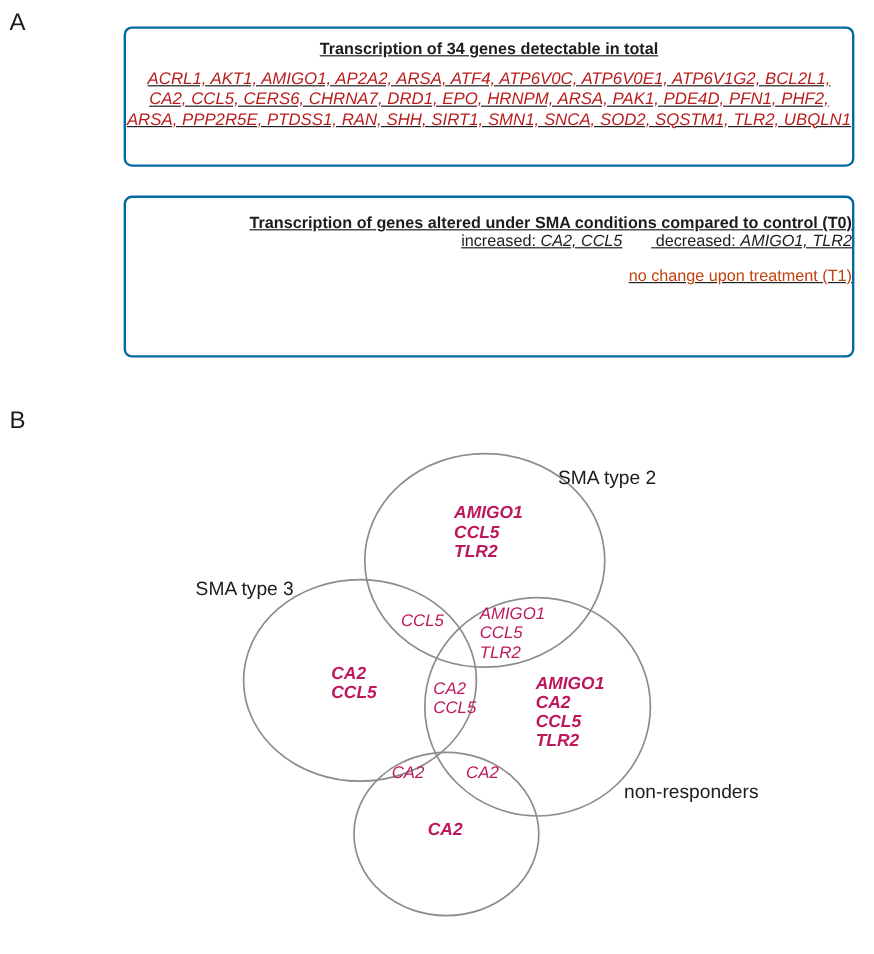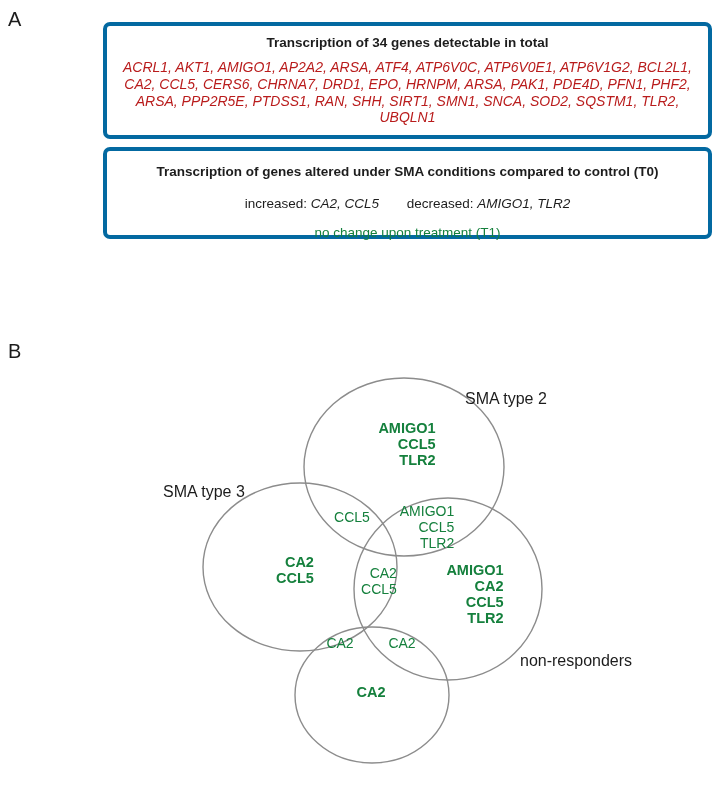--- a/index.html
+++ b/index.html
@@ -6,58 +6,58 @@
   body{
     width:728px;height:795px;position:relative;overflow:hidden;
     font-family:"Liberation Sans","DejaVu Sans",sans-serif;
     color:#212121;
   }
   .panel-label{
     position:absolute;font-size:20px;font-weight:400;color:#1c1c1c;
   }
   .info-box{
     position:absolute;left:103px;width:609px;
-    border:4px solid #0369a1;border-radius:7px;background:#ffffff;
-    box-sizing:border-box;text-align:center;
+    border:2px solid #0369a1;border-radius:7px;background:#ffffff;
+    box-sizing:border-box;text-align:center;text-decoration:underline;
   }
   .box-title{font-weight:700;font-size:13.5px;color:#1d1d1d;}
   .gene-list{
     font-style:italic;font-size:14px;line-height:16.8px;color:#b91c1c;
     margin-top:9px;
   }
   .changes-line{font-size:13.5px;color:#1d1d1d;}
   .changes-line .genes{font-style:italic;}
   .gap{display:inline-block;width:24px;}
-  .note-line{font-size:13.5px;color:#15803d;}
+  .note-line{font-size:13.5px;color:#c2410c;}
   .venn-svg{position:absolute;left:0;top:0;}
   .set-label{position:absolute;font-size:16px;color:#1c1c1c;white-space:nowrap;}
   .region{
     position:absolute;transform:translate(-50%,-50%);
-    text-align:right;white-space:pre-line;
-    font-size:14px;line-height:16px;color:#15803d;
+    font-style:italic;text-align:left;white-space:pre-line;
+    font-size:14px;line-height:16px;color:#be185d;
   }
   .region.strong{font-weight:700;font-size:14.5px;}
 </style>
 </head>
 <body>
 
 <div class="panel-label" style="left:8px;top:8px;">A</div>
 
 <div class="info-box" style="top:22px;height:117px;">
   <div class="box-title" style="margin-top:9px;">Transcription of 34 genes detectable in total</div>
   <div class="gene-list">
     <div>ACRL1, AKT1, AMIGO1, AP2A2, ARSA, ATF4, ATP6V0C, ATP6V0E1, ATP6V1G2, BCL2L1,</div>
     <div>CA2,  CCL5, CERS6, CHRNA7, DRD1, EPO, HRNPM, ARSA, PAK1, PDE4D, PFN1, PHF2,</div>
     <div>ARSA,  PPP2R5E, PTDSS1, RAN, SHH, SIRT1, SMN1, SNCA, SOD2, SQSTM1, TLR2, UBQLN1</div>
   </div>
 </div>
 
-<div class="info-box" style="top:147px;height:92px;">
+<div class="info-box" style="top:163px;height:135px;text-align:right;">
   <div class="box-title" style="margin-top:13px;">Transcription of genes altered under SMA conditions compared to control (T0)</div>
-  <div class="changes-line" style="margin-top:17px;">
+  <div class="changes-line" style="">
     <span>increased:</span>
     <span class="genes">CA2, CCL5</span><span class="gap"></span>
     <span>decreased:</span>
     <span class="genes">AMIGO1, TLR2</span>
   </div>
   <div class="note-line" style="margin-top:14px;">no change upon treatment (T1)</div>
 </div>
 
 <div class="panel-label" style="left:8px;top:340px;">B</div>
 

